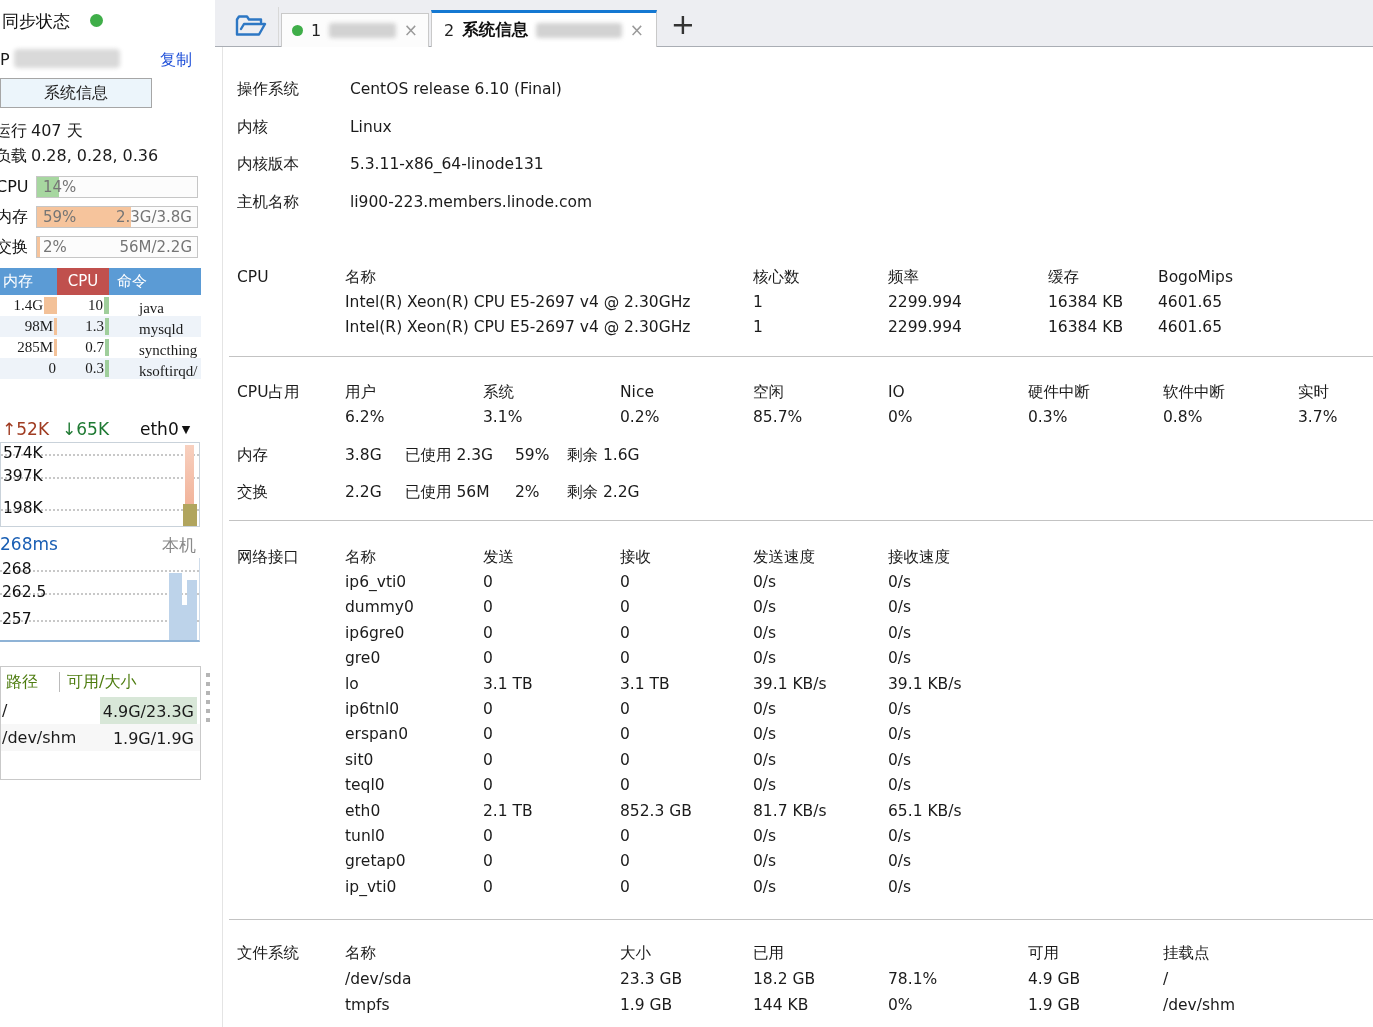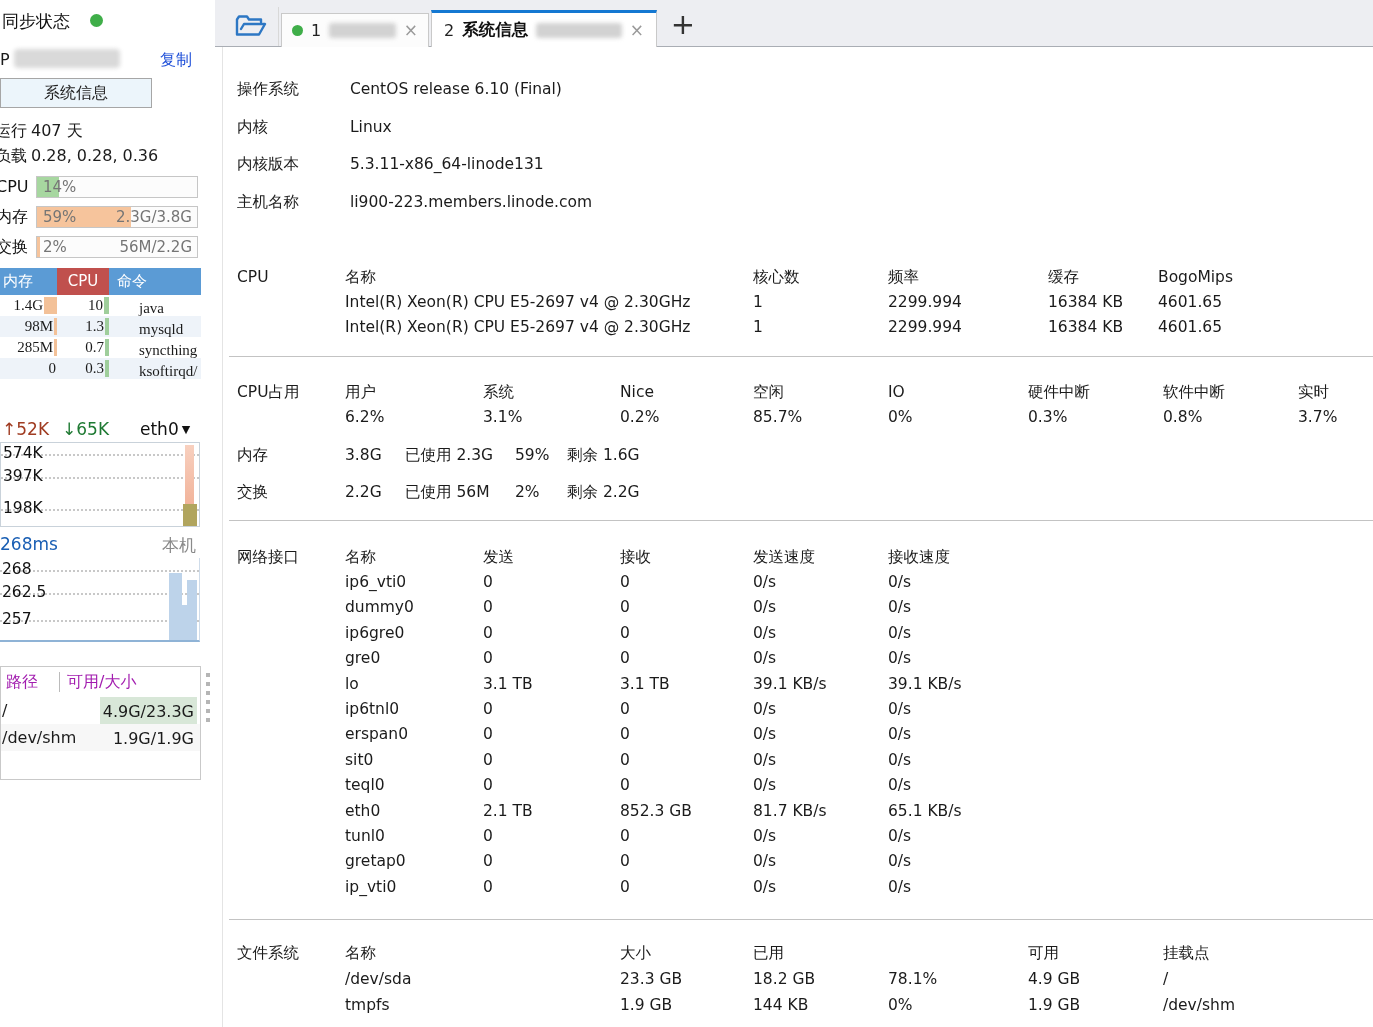--- a/index.html
+++ b/index.html
@@ -62,21 +62,21 @@
   .pingbar { position:absolute; bottom:0; background:#bdd3ea; }
   .pb1 { right:17px; top:15px; width:13px; }
   .pb2 { right:12px; top:47px; width:5px; }
   .pb3 { right:2px; top:22px; width:10px; }
 
   .ping-head { left:0; top:534px; width:200px; font-size:17px; }
   .ping-cur { position:absolute; left:0; color:#1a5fb4; }
   .ping-target { position:absolute; right:4px; color:#8a8a8a; }
 
   #diskpanel { position:absolute; left:0; top:666px; width:201px; height:114px; border:1px solid #c9c9c9; background:#fff; font-size:16px; }
-  .disk-header { position:relative; height:30px; line-height:30px; color:#a21caf; }
+  .disk-header { position:relative; height:30px; line-height:30px; color:#4d7c0f; }
   .dh-path { position:absolute; left:5px; }
   .dh-split { position:absolute; left:58px; top:5px; width:1px; height:20px; background:#bbb; }
   .dh-size { position:absolute; left:66px; }
   .drow { position:relative; height:27px; line-height:27px; }
   .drow:nth-child(even) { background:#f7f7f7; }
   .dr-path { position:absolute; left:1px; white-space:nowrap; }
   .dr-val { position:absolute; right:3px; padding:1px 3px; }
   .dr-val.hl { background:#d8e7d8;margin-left:32px; }
 
   .resize-dots { position:absolute; left:206px; top:673px; width:5px; }

